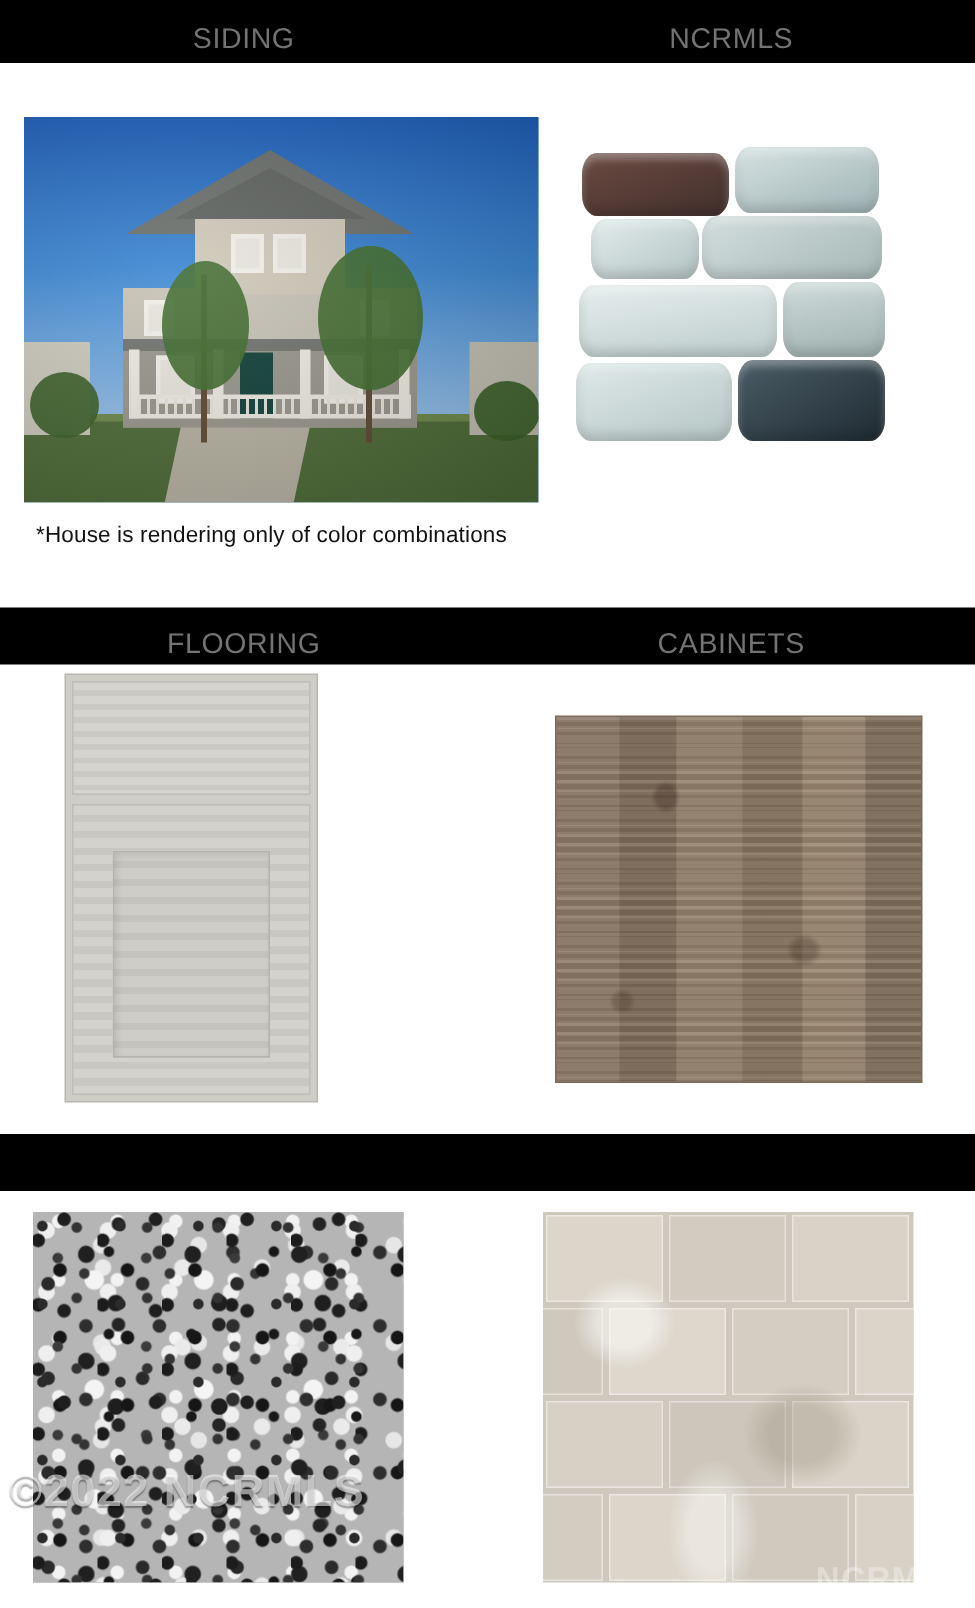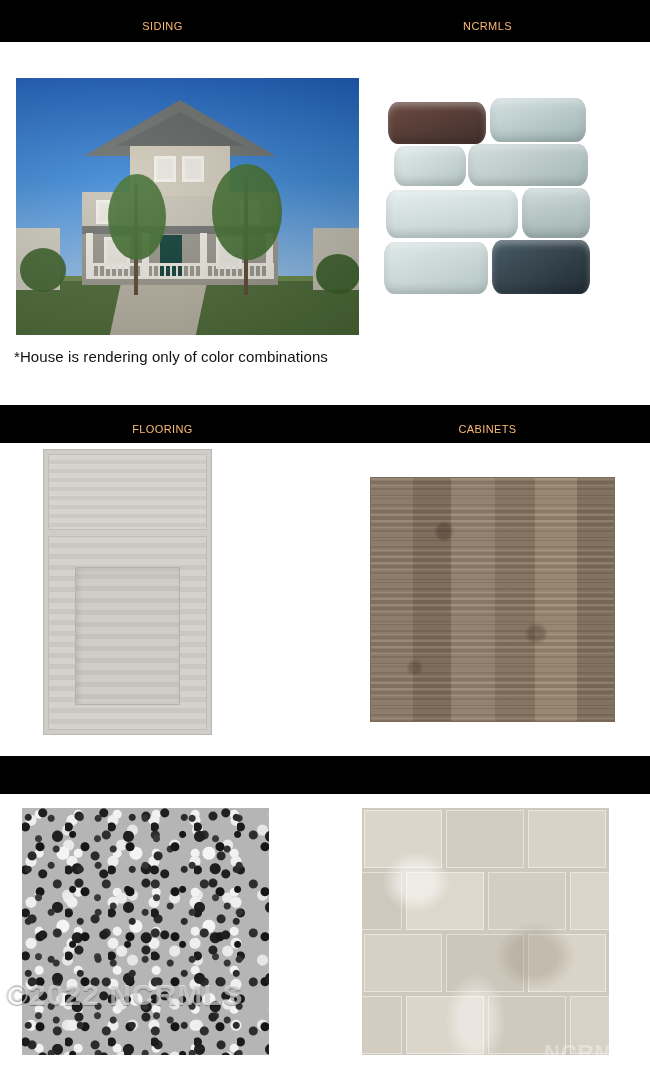--- a/index.html
+++ b/index.html
@@ -24,24 +24,24 @@
     width: 650px;
     background: #000000;
     color: #ffffff;
     display: flex;
   }
   .bar .cell {
     flex: 1 1 50%;
     display: flex;
     align-items: center;
     justify-content: center;
-    font-size: 11px;
+    font-size: 19px;
     letter-spacing: 0.4px;
     line-height: 1;
-    color: #fdba74;
+    color: #737373;
     margin-top: 11px;
   }
   .bar.b1 { top: 0;    height: 42px; }
   .bar.b2 { top: 405px; height: 38px; }
   .bar.b3 { top: 756px; height: 38px; }
 
   
   .swatch {
     position: absolute;
     overflow: hidden;
@@ -144,21 +144,21 @@
   }
 
   
   #vinyl { left: 362px; top: 808px; width: 247px; height: 247px;
            background:#cfc9bd; }
   .vtile { position:absolute; background:#d8d2c6; box-shadow: inset 0 0 0 1px rgba(255,255,255,.45); }
 
   
   .note {
     position: absolute;
-    left: 14px; top: 348px;
+    left: 24px; top: 348px;
     font-size: 15px;
     color: #111;
     letter-spacing: .1px;
   }
 
   
   .watermark {
     position: absolute;
     left: 6px; top: 978px;
     font-size: 30px;

